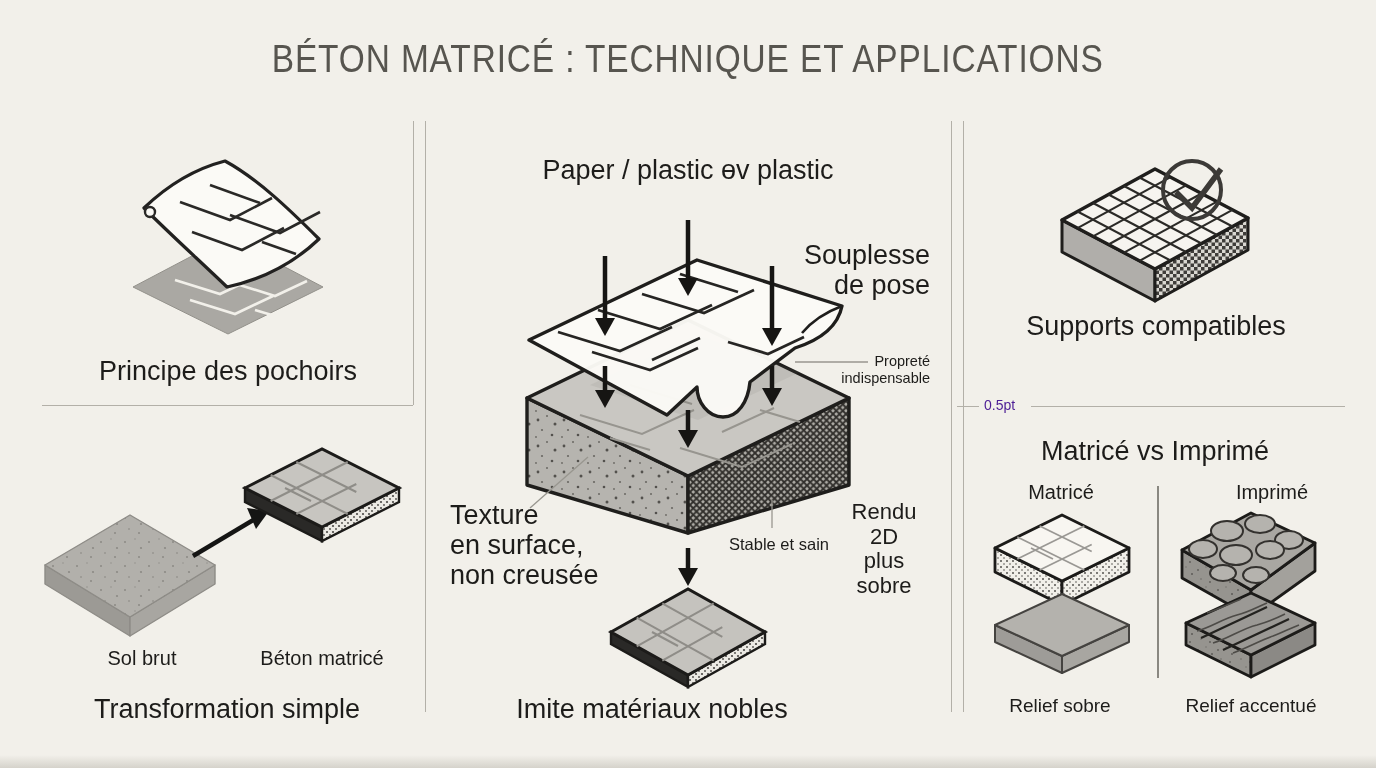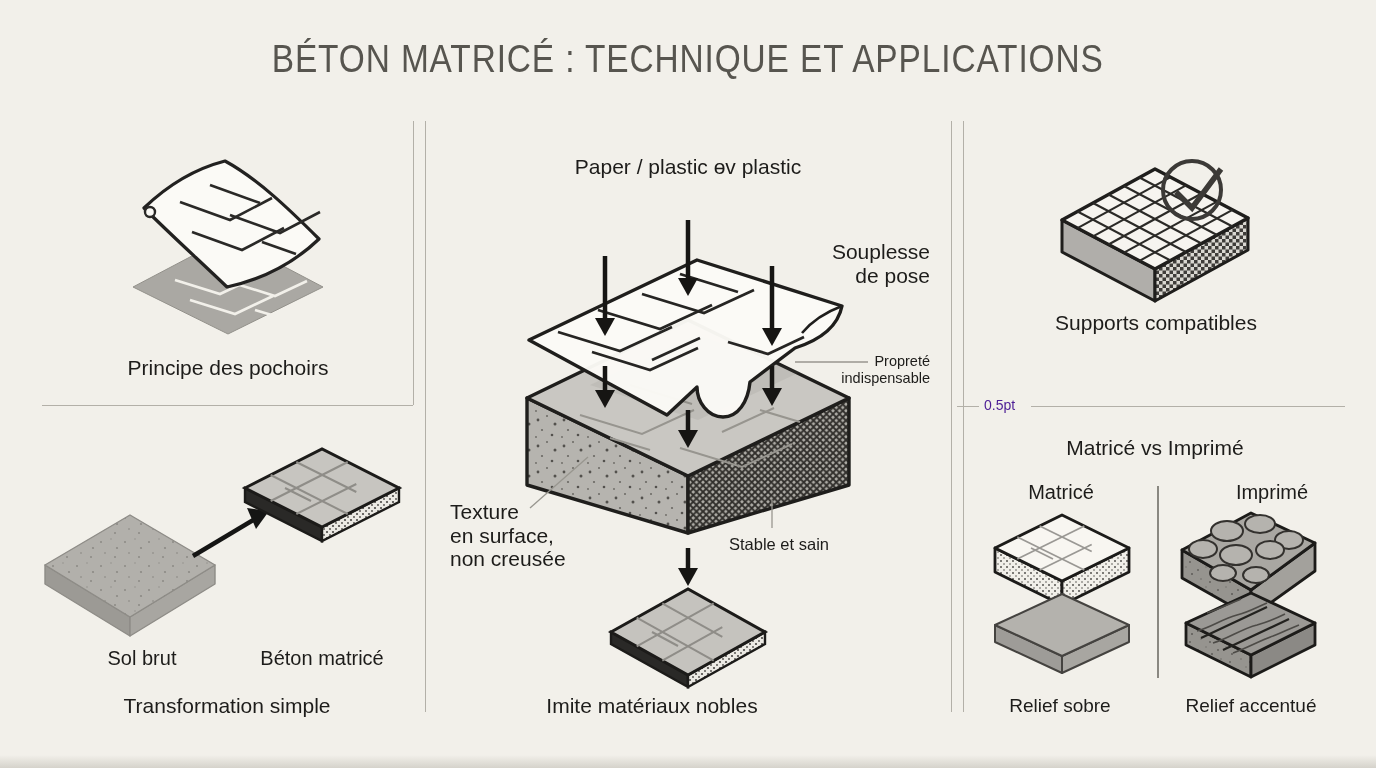--- a/index.html
+++ b/index.html
@@ -17,21 +17,21 @@
   .title-wrap { position:absolute; left:0; top:38px; width:1376px; text-align:center; }
   .title {
     display:inline-block; font-size:38px; letter-spacing:1px; font-weight:400;
     color:#57554f; transform:scaleX(0.88); transform-origin:center; white-space:nowrap;
   }
   .vline { position:absolute; width:1px; background:#b3b0a8; }
   .hline { position:absolute; height:1px; background:#b3b0a8; }
   .txt { position:absolute; white-space:pre-line; line-height:1.12; }
   .ctr { transform:translateX(-50%); text-align:center; white-space:nowrap; }
   .rt  { text-align:right; }
-  .f21 { font-size:21px; }
+  .f21 { font-size:27px; }
   .f20 { font-size:20px; }
   .f19 { font-size:19px; }
   .f16 { font-size:16.5px; }
   .f14 { font-size:14.5px; line-height:1.14; }
   .muted { color:#4c1d95; font-size:14px; }
   svg { position:absolute; display:block; }
 </style>
 </head>
 <body>
 
@@ -207,20 +207,22 @@
   </svg>
 
   <div class="txt rt f21" style="right:446px; top:240px;">Souplesse
 de pose</div>
   <div class="txt rt f14" style="right:446px; top:353px;">Propreté
 indispensable</div>
   <div class="txt f21" style="left:450px; top:500px;">Texture
 en surface,
 non creusée</div>
   <div class="txt f16" style="left:729px; top:535px;">Stable et sain</div>
+  <div class="txt f21" style="left:835px; top:500px; width:98px; text-align:center; font-size:22px;">Rendu 2D
+plus sobre</div>
   <div class="txt ctr f21" style="left:652px; top:694px;">Imite matériaux nobles</div>
 
   <svg style="left:1040px; top:155px;" width="235" height="160" viewBox="0 0 235 160">
     <defs>
       <pattern id="rs-check" width="7" height="7" patternUnits="userSpaceOnUse">
         <rect width="7" height="7" fill="#d9d7d1"></rect>
         <rect width="3.5" height="3.5" fill="#3f3d3a"></rect>
         <rect x="3.5" y="3.5" width="3.5" height="3.5" fill="#3f3d3a"></rect>
       </pattern>
     </defs>

